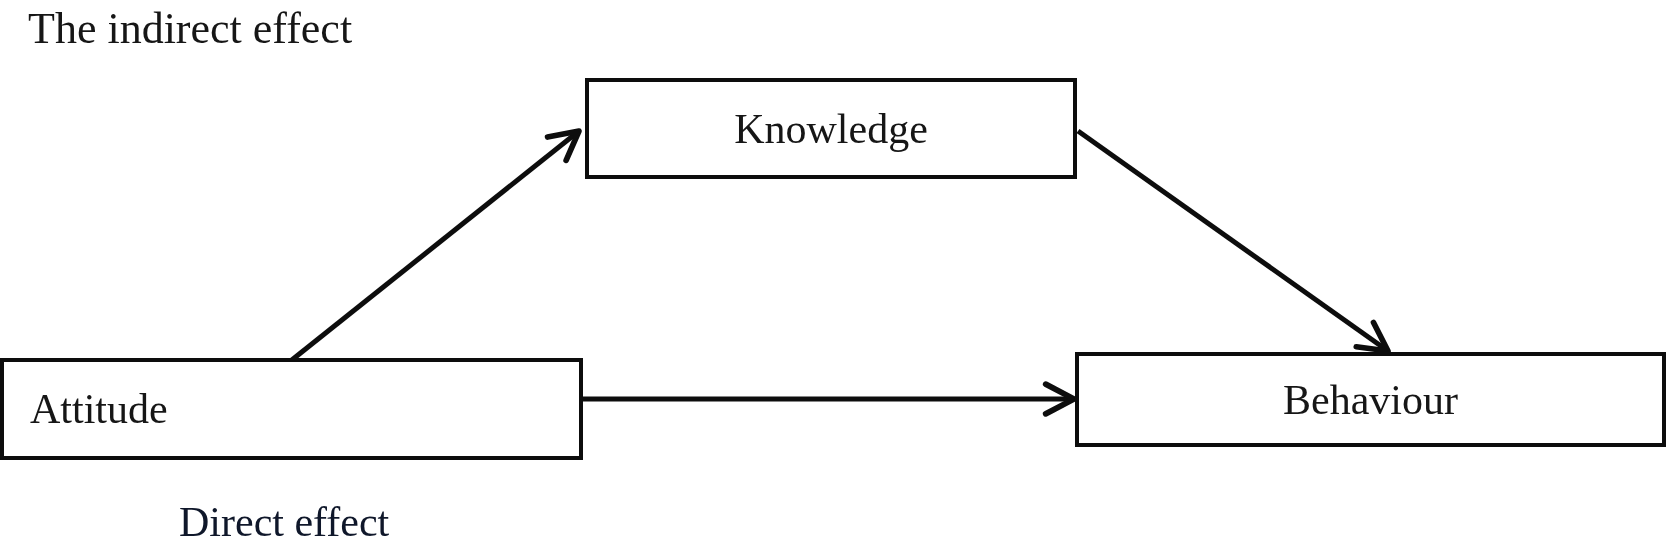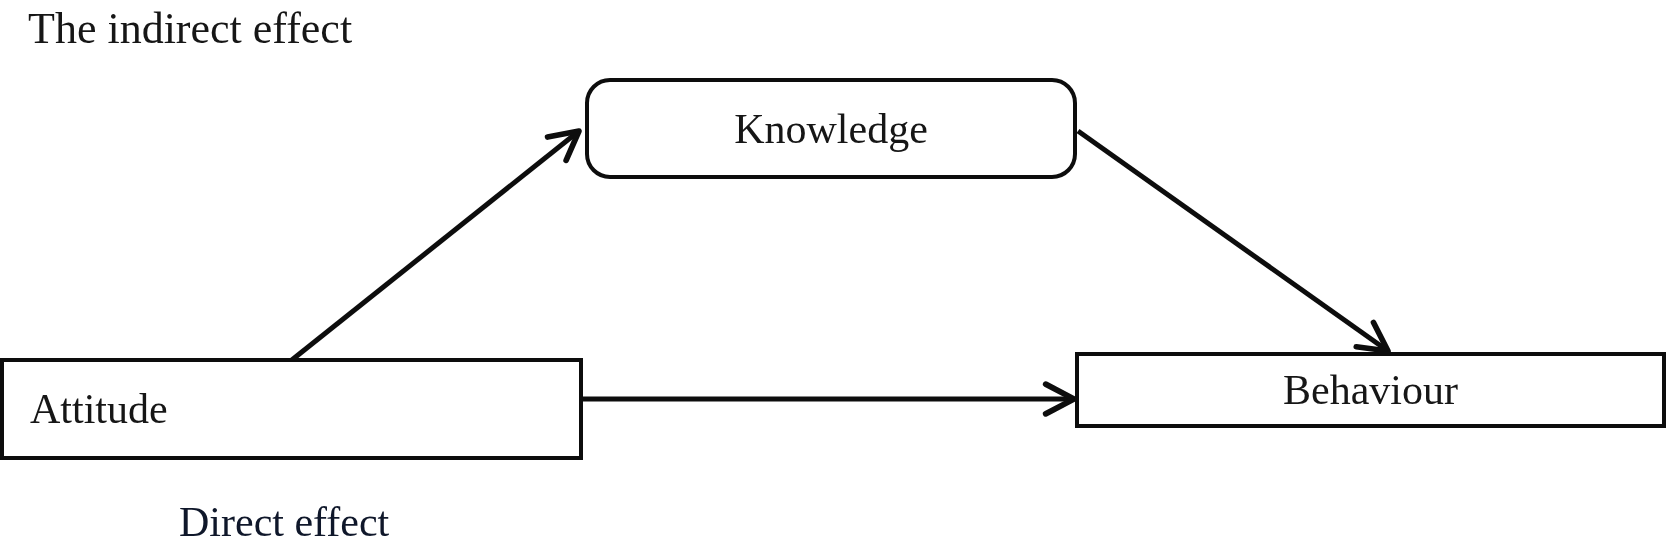--- a/index.html
+++ b/index.html
@@ -31,35 +31,34 @@
     font-size: 42px;
     color: #161616;
     white-space: nowrap;
   }
   .node-knowledge {
     left: 585px;
     top: 78px;
     width: 492px;
     height: 101px;
     justify-content: center;
-    border-radius: 25px;
   }
   .node-attitude {
     left: 0px;
     top: 358px;
     width: 583px;
     height: 102px;
     justify-content: flex-start;
     padding-left: 26px;
   }
   .node-behaviour {
     left: 1075px;
     top: 352px;
     width: 591px;
-    height: 76px;
+    height: 95px;
     justify-content: center;
   }
   .edge-caption {
     position: absolute;
     left: 179px;
     top: 498px;
     font-size: 42px;
     color: #0f172a;
     white-space: nowrap;
   }

